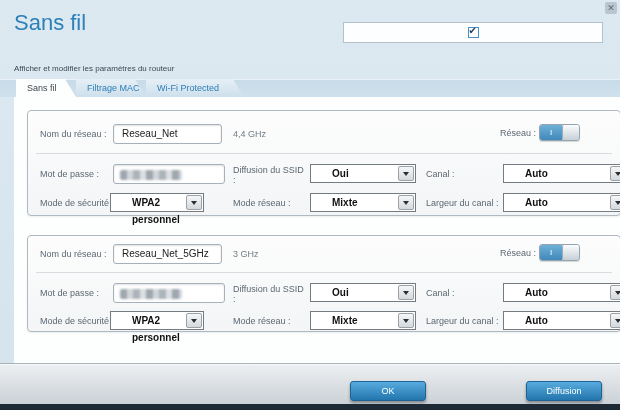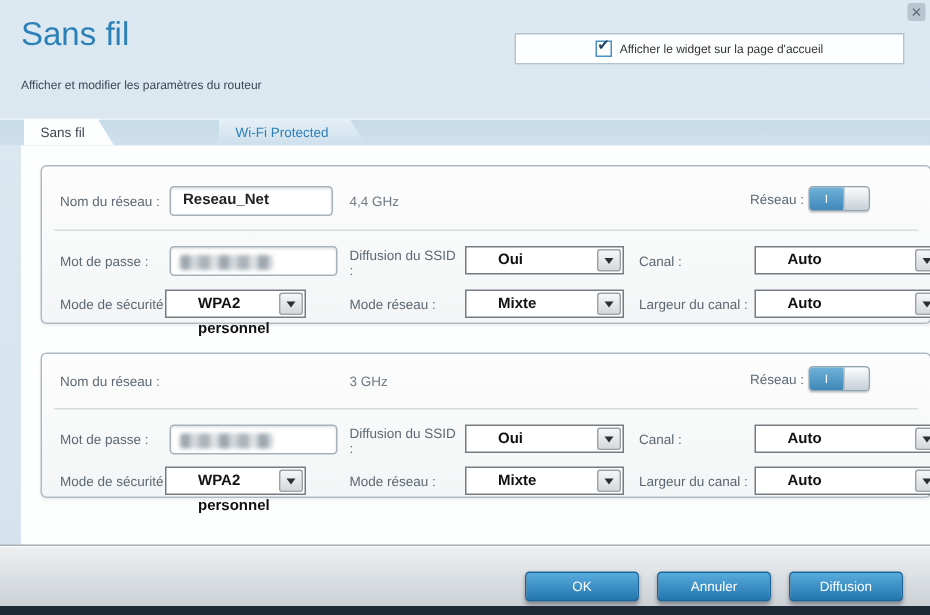--- a/index.html
+++ b/index.html
@@ -5,21 +5,21 @@
   *{box-sizing:border-box;margin:0;padding:0}
   html,body{width:620px;height:410px;overflow:hidden}
   body{font-family:"Liberation Sans",sans-serif;position:relative;background:linear-gradient(180deg,#dde9f1,#d4e3ed)}
 
   
   .close-btn{position:absolute;top:2px;right:3px;width:12px;height:12px;background:#b9c6cf;color:#5f6b76;
     font-size:9px;line-height:12px;text-align:center;border-radius:2px;cursor:default}
 
   
   .title{position:absolute;left:14px;top:10px;font-size:22px;color:#2c80b8}
-  .subtitle{position:absolute;left:14px;top:52px;font-size:8px;color:#3c4752}
+  .subtitle{position:absolute;left:14px;top:64px;font-size:8px;color:#3c4752}
   .widget-box{position:absolute;left:343px;top:22px;width:260px;height:21px;background:#fdfeff;
     border:1px solid #b3c2cc;display:flex;align-items:center;justify-content:center;gap:5px}
   .cb{width:11px;height:11px;border:1px solid #4a90c2;background:#fff;position:relative;flex:0 0 auto}
   .cb .mark{position:absolute;left:0px;top:-3px;font-size:10px;color:#1c3f5e;line-height:11px}
   .widget-label{font-size:8px;color:#333}
 
   
   .tabbar{position:absolute;left:0;top:79px;width:620px;height:18px;background:linear-gradient(#c7dbe8,#cfe1ec);border-top:1px solid #eaf2f7}
   .tab{position:absolute;bottom:0;height:18px;font-size:9px;line-height:19px;padding-left:11px;color:#2e7fb8;
     background:linear-gradient(#e6eff6,#cde0ec);clip-path:polygon(0 0,calc(100% - 11px) 0,100% 100%,0 100%);cursor:default}
@@ -40,21 +40,21 @@
   .row{position:absolute;left:0;width:100%;height:20px}
   .sec1 .r1{top:13px}.sec1 .rdiv{top:42px}.sec1 .r2{top:53px}.sec1 .r3{top:82px}
   .sec2 .r1{top:8px}.sec2 .rdiv{top:36px}.sec2 .r2{top:47px}.sec2 .r3{top:75px}
   .divider{position:absolute;left:8px;right:8px;height:1px;background:#d6dce0}
 
   .lbl{position:absolute;font-size:9px;color:#5c6873;line-height:20px;white-space:nowrap}
   .lbl.wrap{white-space:normal;line-height:10px;top:1px;width:72px}
   .c1l{left:12px}.c2l{left:205px}.c3l{left:398px}
 
   .field-input{position:absolute;height:20px;background:#fff;border:1px solid #a7b1b9;border-radius:3px;
-    font-size:10px;font-weight:bold;color:#222;padding:0 8px;line-height:18px;box-shadow:inset 0 1px 2px rgba(0,0,0,.12)}
+    font-size:10px;font-weight:normal;color:#222;padding:0 8px;line-height:18px;box-shadow:inset 0 1px 2px rgba(0,0,0,.12)}
   .name-input{left:85px;top:0;width:109px}
   .pw-input{left:85px;top:0;width:112px}
   .pw-redact{position:absolute;left:6px;top:5px;width:62px;height:10px;border-radius:2px;opacity:.8;
     filter:blur(1.3px);
     background:repeating-linear-gradient(90deg,#87929b 0 7px,#c6ccd1 7px 13px,#98a2aa 13px 20px,#d3d8db 20px 26px)}
 
   .band{position:absolute;left:205px;font-size:9px;color:#707b85;line-height:20px}
 
   .combo{position:absolute;top:0;height:19px;background:#fff;border:1px solid #747c82;
     font-size:10px;font-weight:bold;color:#111;padding-left:21px;line-height:17px;cursor:default}
@@ -88,25 +88,25 @@
 
 <div class="close-btn">✕</div>
 
 <div class="title">Sans fil</div>
 <div class="subtitle">Afficher et modifier les paramètres du routeur</div>
 
 <div class="widget-box">
   <span class="cb">
     <span class="mark">✔</span>
   </span>
-  <span class="widget-label">Afficher le widget sur la page d'accueil</span>
 </div>
 
 <div class="tabbar">
   <div class="tab tab1 active">Sans fil</div>
+  <div class="tab tab2">Filtrage MAC</div>
   <div class="tab tab3">Wi-Fi Protected Setup</div>
 </div>
 
 <div class="panel">
 
   <div class="section sec1">
     <div class="row r1">
       <span class="lbl c1l">Nom du réseau :</span>
       <div class="field-input name-input">Reseau_Net</div>
       <span class="band">4,4 GHz</span>
@@ -158,20 +158,21 @@
         <span class="btn">
             <span class="arrow"></span>
           </span>
       </div>
     </div>
   </div>
 
   <div class="section sec2">
     <div class="row r1">
       <span class="lbl c1l">Nom du réseau :</span>
+      <div class="field-input name-input">Reseau_Net_5GHz</div>
       <span class="band">3 GHz</span>
       <span class="net-lbl">Réseau :</span>
       <div class="toggle">
         <span class="on">I</span>
         <span class="knob"></span>
       </div>
     </div>
     <div class="divider rdiv"></div>
     <div class="row r2">
       <span class="lbl c1l">Mot de passe :</span>
@@ -215,16 +216,15 @@
             <span class="arrow"></span>
           </span>
       </div>
     </div>
   </div>
 
 </div>
 
 <div class="footer">
   <div class="btn-blue btn-ok">OK</div>
-  <div class="btn-blue btn-cancel">Annuler</div>
   <div class="btn-blue btn-apply">Diffusion</div>
 </div>
 <div class="bottom-strip"></div>
 
 </body></html>

